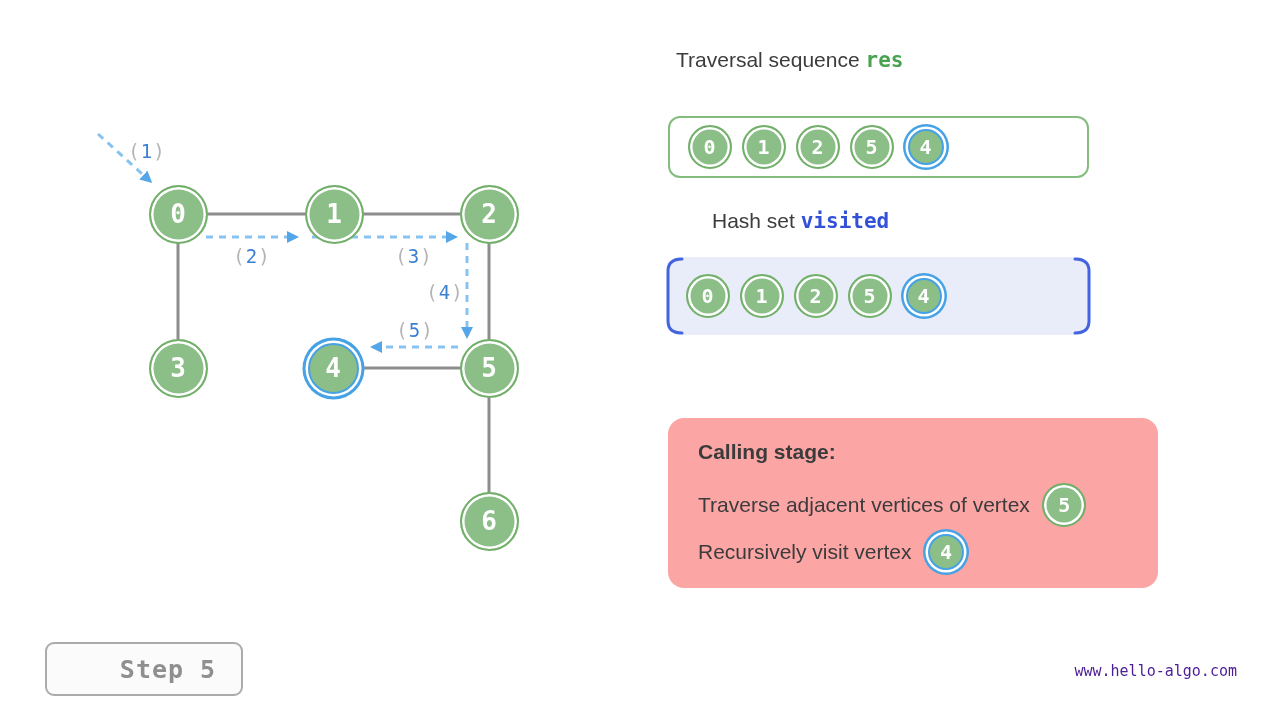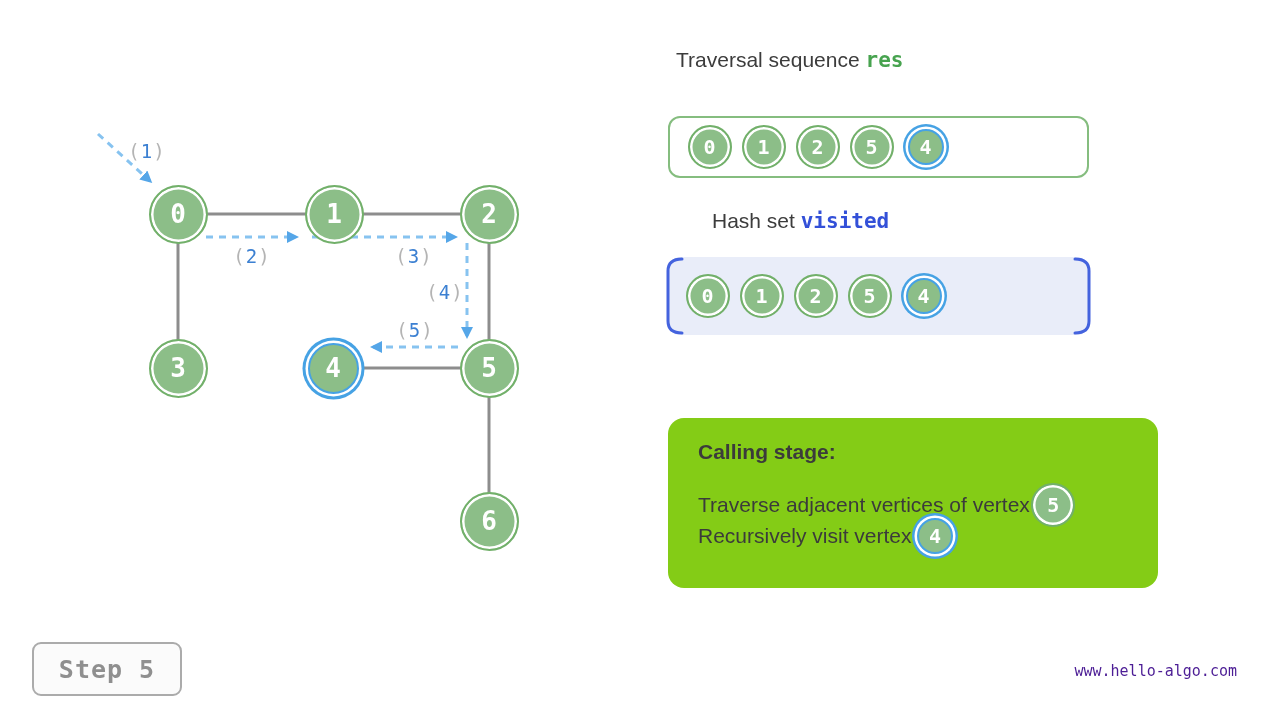--- a/index.html
+++ b/index.html
@@ -59,31 +59,31 @@
     display:flex; align-items:center; justify-content:center;
     color:#ffffff; font:bold 20px "DejaVu Sans Mono", monospace;
   }
   .pnode.current {
     width:32px; height:32px; border:2.5px solid #46a2e4;
     box-shadow: 0 0 0 2.5px #ffffff, 0 0 0 5px #46a2e4;
   }
 
   .calling-box {
     position:absolute; left:668px; top:418px; width:490px; height:170px;
-    background:#84cc16; border-radius:16px;
+    background:#fca5a5; border-radius:16px;
   }
   .calling-title { position:absolute; left:30px; top:22px; font-weight:bold; font-size:21px; color:#3b3b3b; }
-  .calling-row { position:absolute; left:30px; height:47px; display:flex; align-items:center; }
+  .calling-row { position:absolute; left:30px; height:47px; display:flex; align-items:center; gap:11px; }
   .calling-row .row-text { font-size:21px; color:#3b3b3b; white-space:nowrap; }
 
   .step-box {
-    position:absolute; left:32px; top:642px; width:146px; height:50px;
+    position:absolute; left:45px; top:642px; width:146px; height:50px;
     background:#fbfbfb; border:2px solid #ababab; border-radius:9px;
     display:flex; align-items:center; justify-content:center;
-    font:bold 25px "DejaVu Sans Mono", monospace; color:#8f8f8f; letter-spacing:1px;
+    font:bold 25px "DejaVu Sans Mono", monospace; color:#8f8f8f; letter-spacing:1px;padding-left:48px;
   }
   .watermark {
     position:absolute; right:43px; top:662px;
     font:15px "DejaVu Sans Mono", monospace; color:#4c1d95;
   }
 </style>
 </head>
 <body>
 
 <div id="stage">
@@ -192,21 +192,21 @@
 
   <div class="calling-box">
     <div class="calling-title">Calling stage:</div>
     <div id="calling-rows">
         <div class="calling-row" style="top: 63px;">
           <span class="row-text">Traverse adjacent vertices of vertex</span>
           <div class="cwrap">
             <div class="pnode">5</div>
           </div>
         </div>
-        <div class="calling-row" style="top: 94px;">
+        <div class="calling-row" style="top: 110px;">
           <span class="row-text">Recursively visit vertex</span>
           <div class="cwrap">
             <div class="pnode current">4</div>
           </div>
         </div>
       </div>
   </div>
 
   <div class="step-box">Step 5</div>
 

